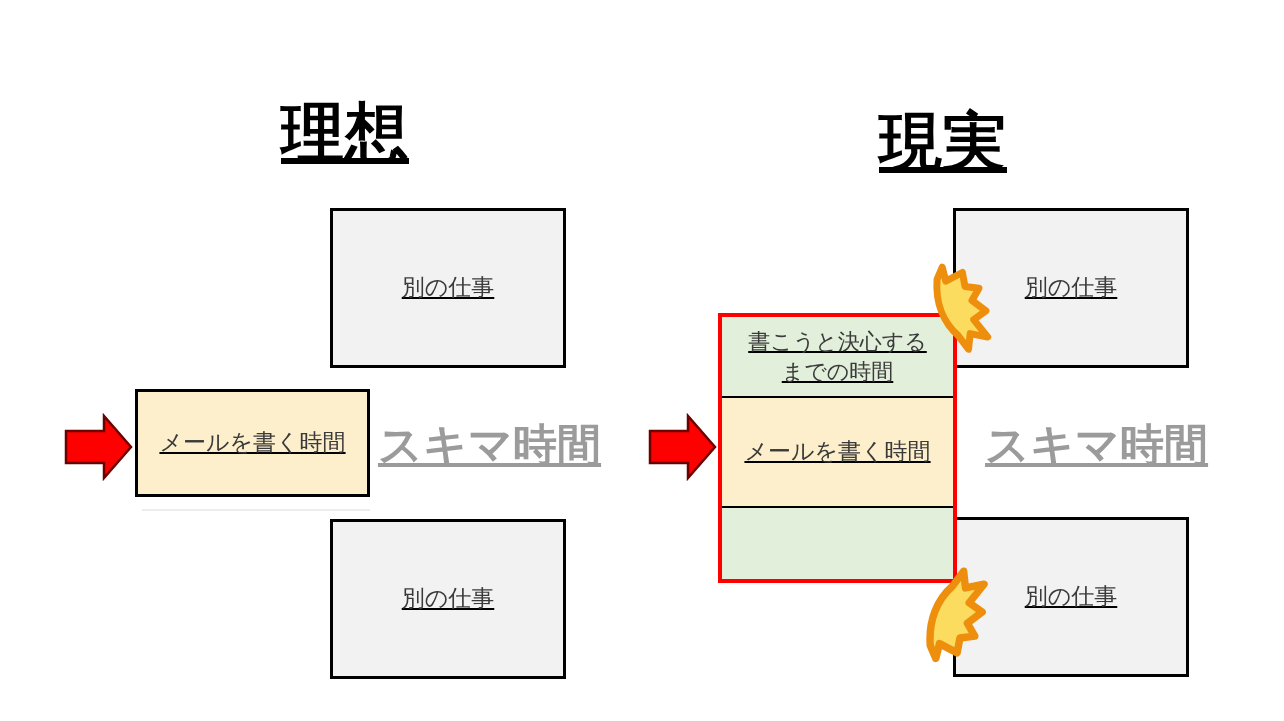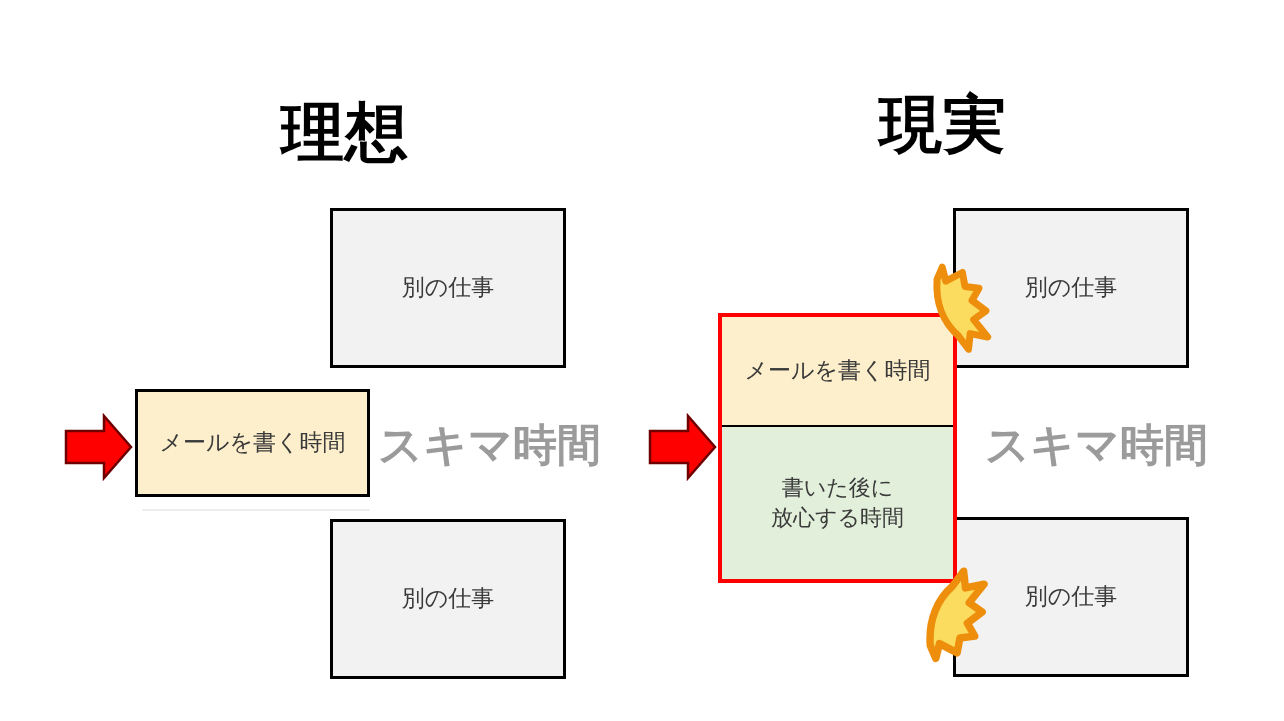--- a/index.html
+++ b/index.html
@@ -18,21 +18,21 @@
   }
   *{margin:0;padding:0;box-sizing:border-box;}
   html,body{background:#fff;}
   body{font-family:"Liberation Sans","DejaVu Sans",sans-serif;}
   .slide{
     position:relative;
     width:1284px;height:721px;
     background:#fff;
     overflow:hidden;
   }
-  .abs{position:absolute;}
+  .abs{position:absolute;text-decoration:underline;}
   .panel-title{
     font-size:63px;
     font-weight:900;
     color:var(--title-color);
     text-align:center;
     letter-spacing:1px;
     line-height:1.1;
   }
   .gray-box{
     background:var(--box-gray-fill);
@@ -118,43 +118,43 @@
     <div class="box-label">メールを書く時間</div>
   </div>
   <div class="abs email-box-shadow" style="left:142px;top:509px;width:228px;"></div>
 
   <div class="abs gap-label" style="left:378px;top:423px;">スキマ時間</div>
 
   <div class="abs gray-box" style="left:330px;top:519px;width:236px;height:160px;">
     <div class="box-label">別の仕事</div>
   </div>
 
-  <div class="abs panel-title" style="left:853px;top:90px;width:180px;">現実</div>
+  <div class="abs panel-title" style="left:853px;top:107px;width:180px;">現実</div>
 
   <div class="abs gray-box" style="left:953px;top:208px;width:236px;height:160px;">
     <div class="box-label">別の仕事</div>
   </div>
 
   <div class="abs gray-box" style="left:953px;top:517px;width:236px;height:160px;">
     <div class="box-label">別の仕事</div>
   </div>
 
   <div class="abs" style="left:648px;top:413px;width:70px;height:68px;">
     <svg class="arrow-svg" viewBox="0 0 70 68" aria-hidden="true">
       <polygon class="arrow-shape" points="2,18 40,18 40,3 67,34 40,65 40,50 2,50"></polygon>
     </svg>
   </div>
 
   <div class="abs stack" style="left:718px;top:313px;width:239px;height:270px;">
+    <div class="stack-seg green divided" style="height:81px;">
+      <div class="seg-label">書こうと決心する
+までの時間</div>
+    </div>
     <div class="stack-seg cream divided" style="height:110px;">
       <div class="seg-label big">メールを書く時間</div>
-    </div>
-    <div class="stack-seg green" style="flex:1;">
-      <div class="seg-label">書いた後に
-放心する時間</div>
     </div>
   </div>
 
   <div class="abs gap-label" style="left:985px;top:423px;">スキマ時間</div>
 
   <div class="abs" style="left:912px;top:262px;width:92px;height:96px;">
     <svg class="burst-svg" viewBox="0 0 100 110" aria-hidden="true">
       <path class="burst-shape" d="M 32 6
         L 36 22 L 55 12 L 58 28
         L 74 30 L 66 44 L 82 56 L 68 66

